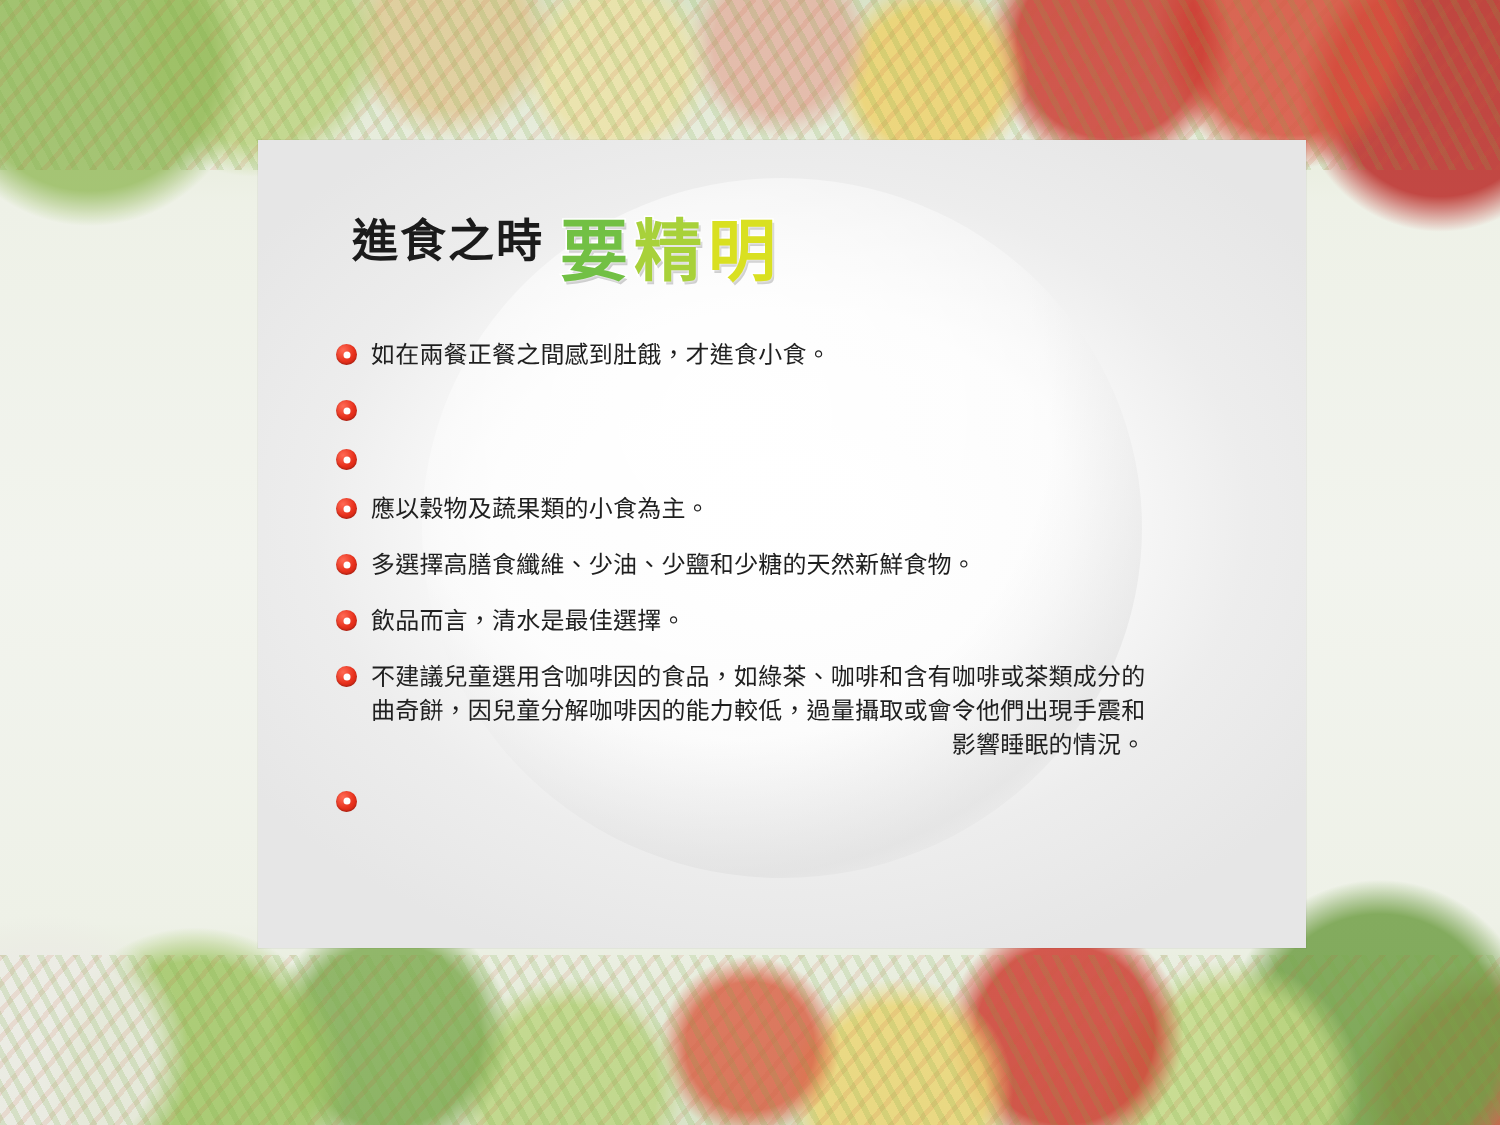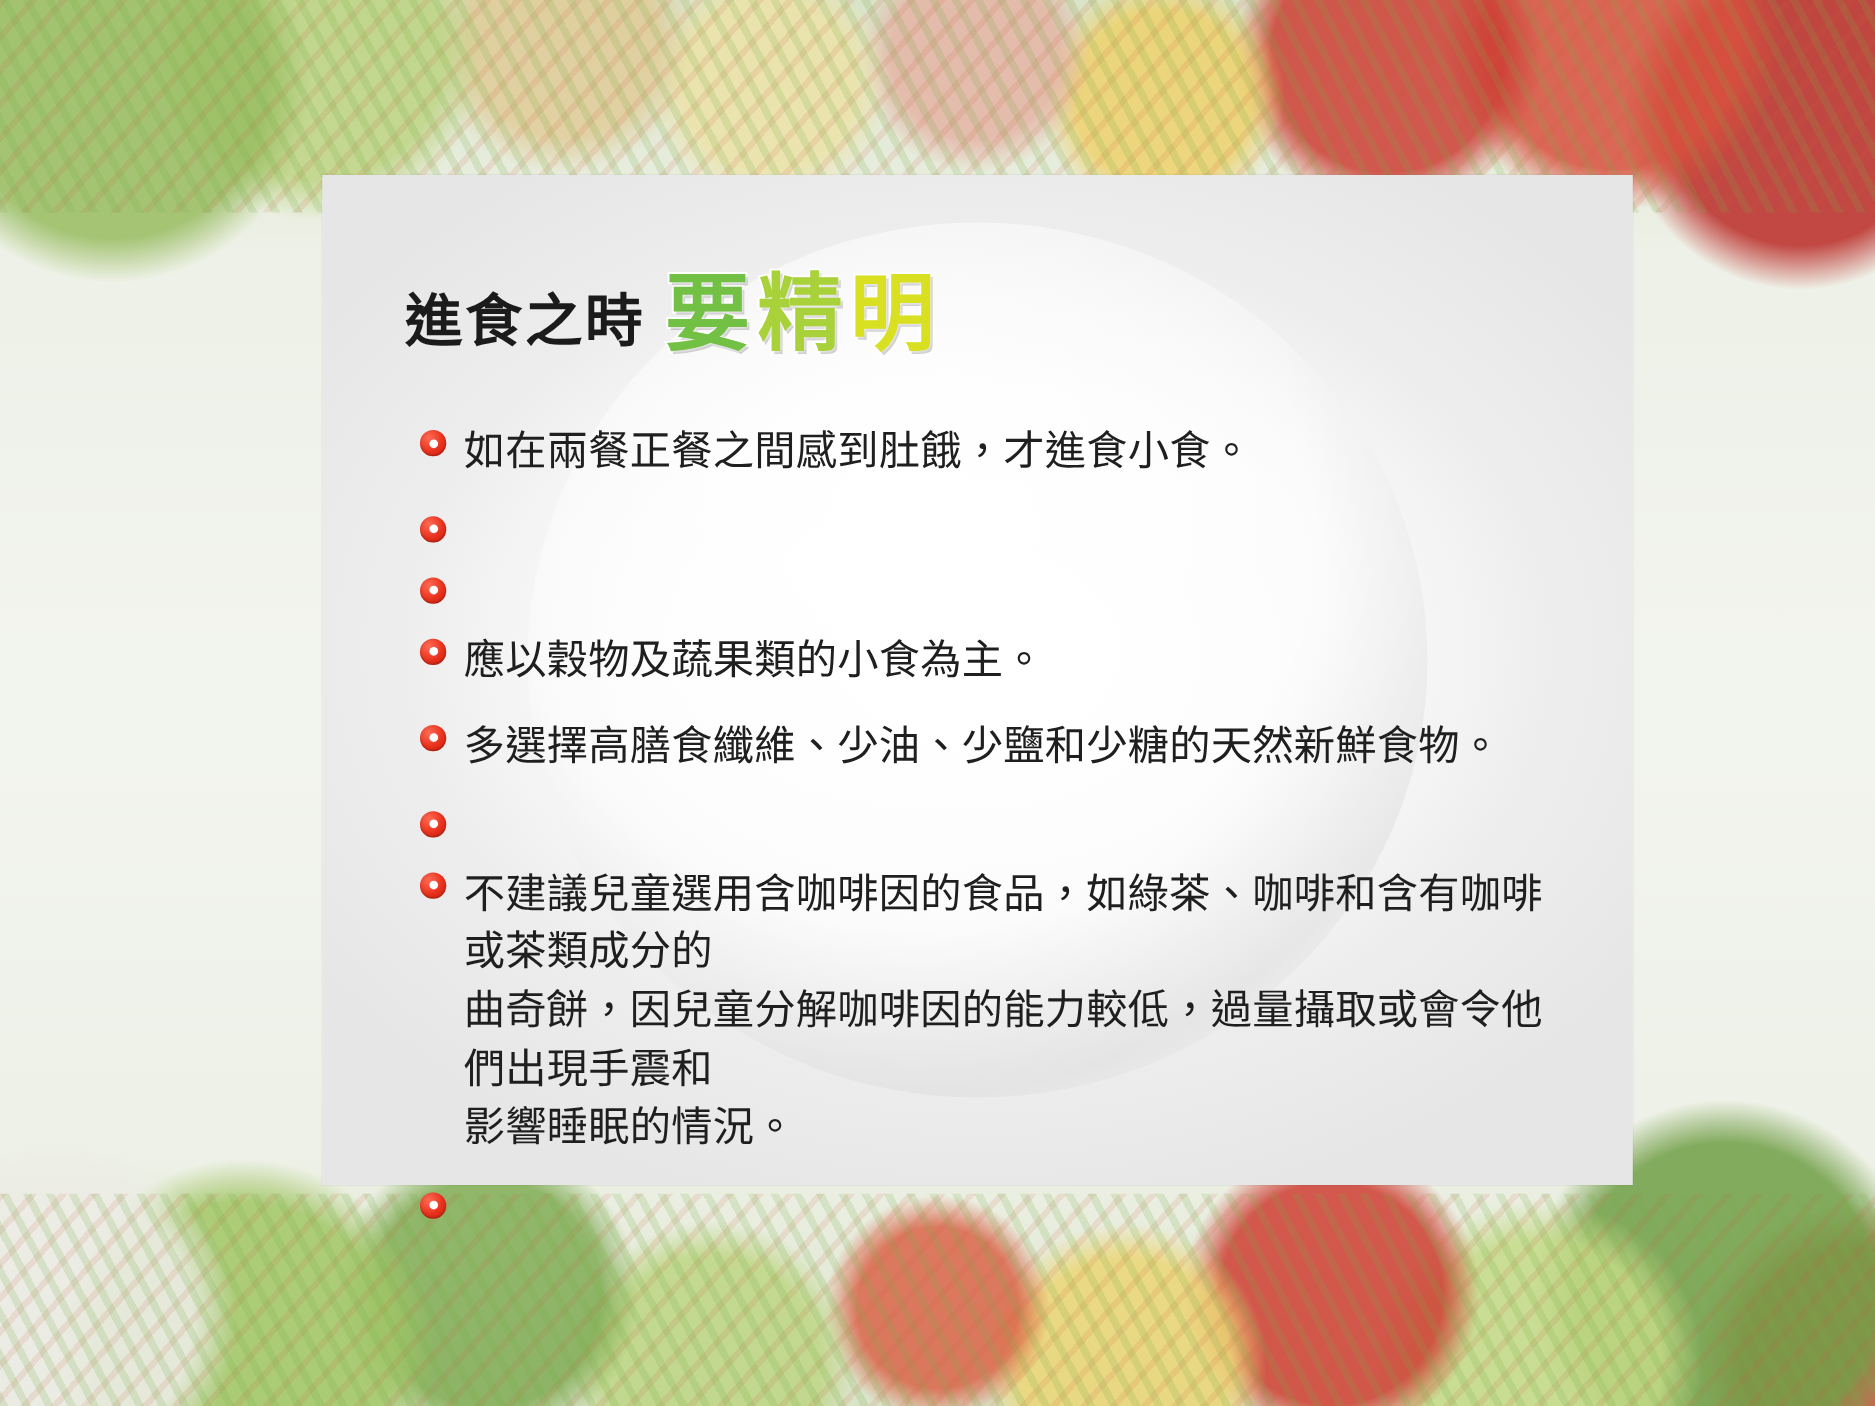--- a/index.html
+++ b/index.html
@@ -77,24 +77,23 @@
     height: 700px;
     transform: translate(-50%, -50%);
     border-radius: 50%;
     background: radial-gradient(circle at 42% 34%, rgba(255,255,255,0.95) 0%, rgba(255,255,255,0.35) 52%, rgba(214,214,214,0.38) 74%, rgba(255,255,255,0) 80%);
     pointer-events: none;
   }
 
   
   .heading {
     position: absolute;
-    left: 66px;
+    left: 94px;
     top: 78px;
     display: flex;
-    align-items: flex-end;
     gap: 14px;
   }
   .heading-plain {
     font-family: "DejaVu Sans", "Liberation Sans", sans-serif;
     font-weight: bold;
     font-size: 46px;
     letter-spacing: 2px;
     color: #1b1b1b;
     line-height: 1;
     padding-bottom: 6px;
@@ -148,25 +147,26 @@
     left: 50%;
     top: 50%;
     width: 7px;
     height: 7px;
     transform: translate(-50%, -50%);
     border-radius: 50%;
     background: #ffffff;
   }
   .item-text {
     font-family: "DejaVu Sans", "Liberation Sans", sans-serif;
-    font-size: 33px;
+    font-size: 24px;
     line-height: 1.42;
     color: #1f1f1f;
     white-space: pre-line;
     letter-spacing: 0.2px;
+    text-align: right;
   }
 </style>
 </head>
 <body>
 
 <div class="bg"></div>
 <div class="bg-band top"></div>
 <div class="bg-band bottom"></div>
 
 <div class="card">
@@ -195,20 +195,21 @@
     <div class="item">
       <span class="bullet"></span>
       <span class="item-text">應以穀物及蔬果類的小食為主。</span>
     </div>
     <div class="item">
       <span class="bullet"></span>
       <span class="item-text">多選擇高膳食纖維、少油、少鹽和少糖的天然新鮮食物。</span>
     </div>
     <div class="item">
       <span class="bullet"></span>
+      <span class="item-text">飲品而言，清水是最佳選擇。</span>
     </div>
     <div class="item">
       <span class="bullet"></span>
       <span class="item-text">不建議兒童選用含咖啡因的食品，如綠茶、咖啡和含有咖啡或茶類成分的
 曲奇餅，因兒童分解咖啡因的能力較低，過量攝取或會令他們出現手震和
 影響睡眠的情況。</span>
     </div>
     <div class="item">
       <span class="bullet"></span>
     </div>

